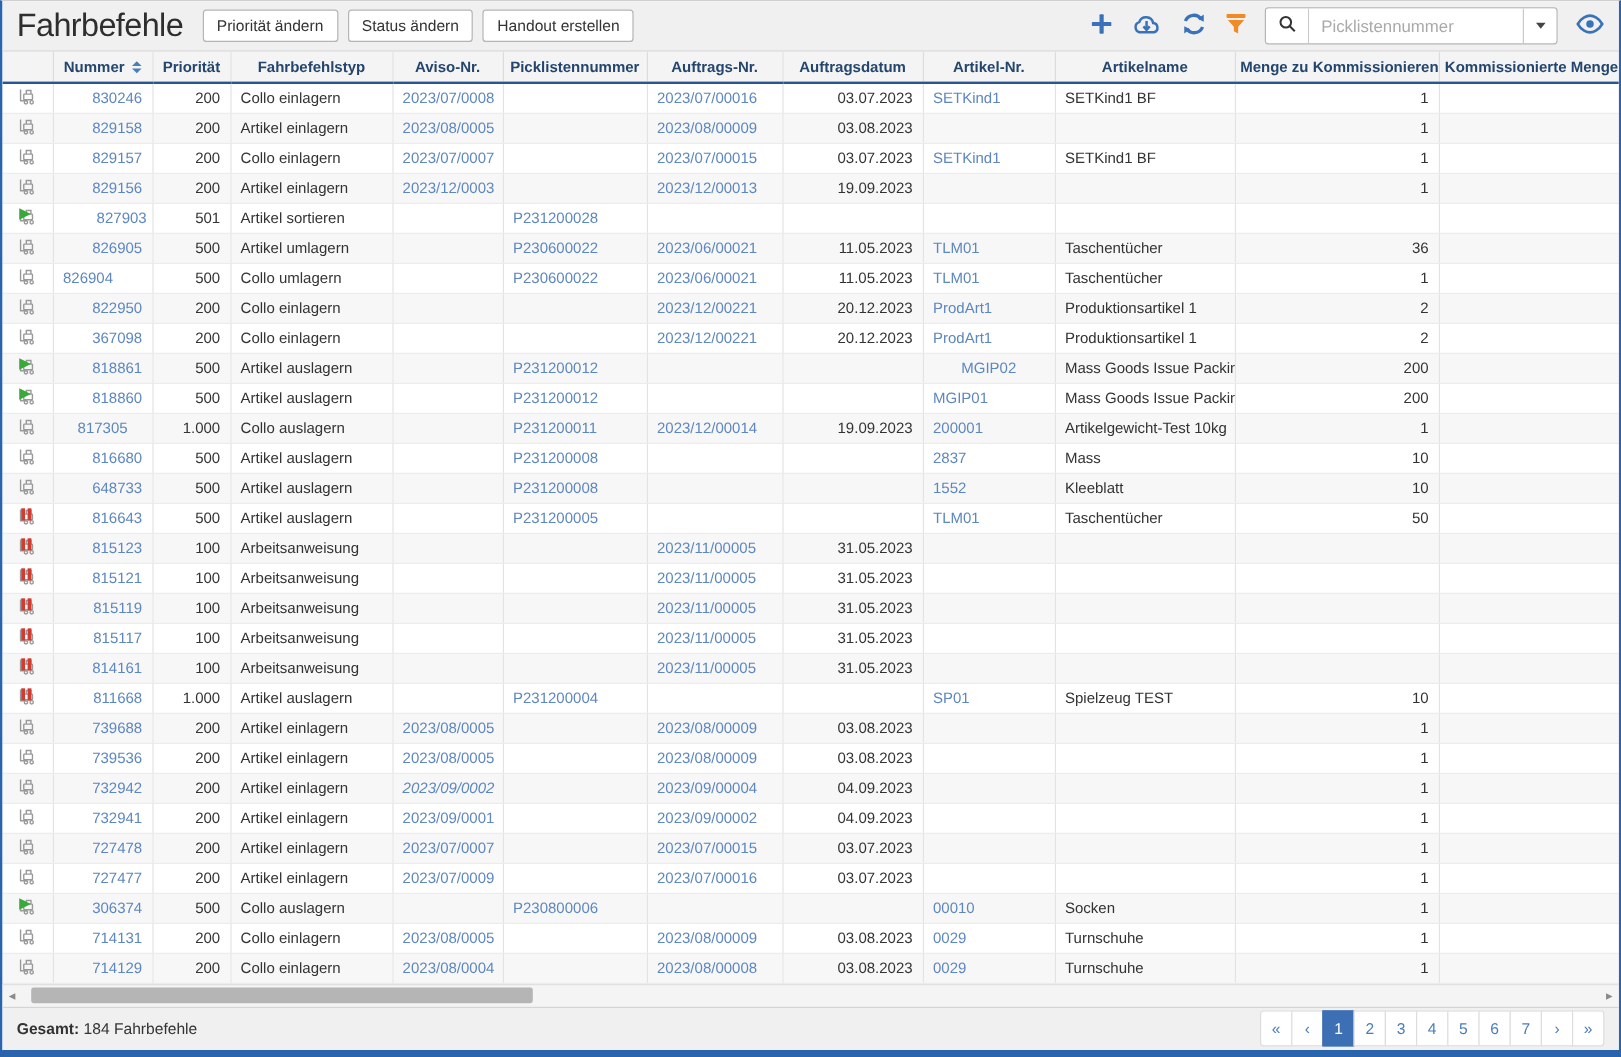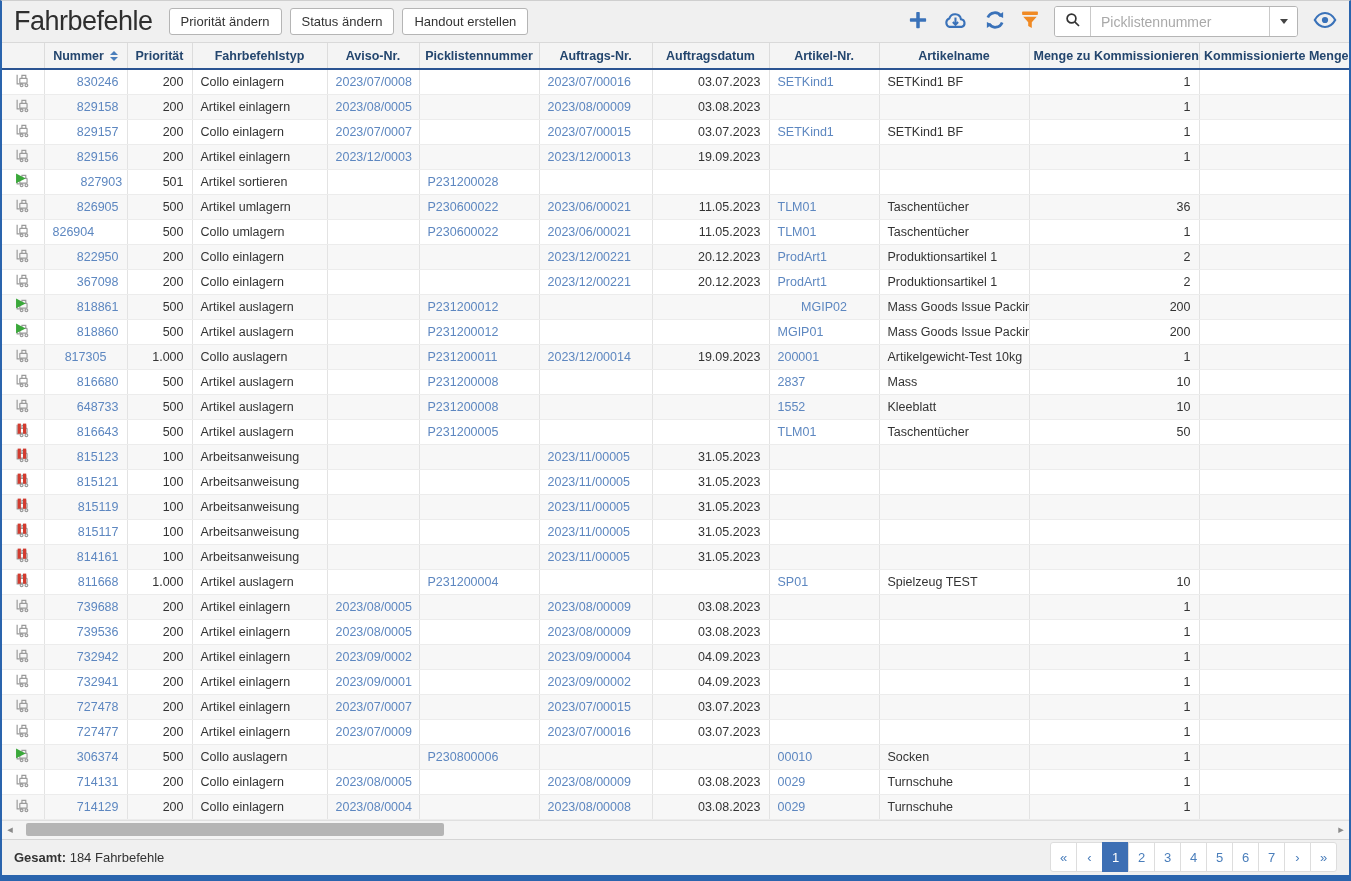--- a/index.html
+++ b/index.html
@@ -717,21 +717,21 @@
                   <path d="M2.5 2.5 V11.2 H7.5"></path>
                   <path d="M7 6 V3.2 H10.6 V6"></path>
                   <rect x="5" y="6" width="6.8" height="4.4" rx="0.5"></rect>
                   <circle cx="6.7" cy="12.4" r="1.3"></circle>
                   <circle cx="11.2" cy="12.4" r="1.3"></circle>
                 </g>
               </svg></td>
             <td style="text-align: right;"><a class="cell-link">732942</a></td>
             <td style="text-align: right;">200</td>
             <td style="text-align: left;">Artikel einlagern</td>
-            <td style="text-align: left;"><a class="cell-link">2023/09/0002</a></td>
+            <td style="text-align: left; font-style: italic;"><a class="cell-link">2023/09/0002</a></td>
             <td style="text-align: left;"></td>
             <td style="text-align: left;"><a class="cell-link">2023/09/00004</a></td>
             <td style="text-align: right;">04.09.2023</td>
             <td style="text-align: left;"></td>
             <td style="text-align: left;"></td>
             <td style="text-align: right;">1</td>
             <td style="text-align: right;"></td>
           </tr>
           <tr>
             <td class="icon-cell" style="text-align: center;"><svg width="18" height="16" viewBox="0 0 16 15">

